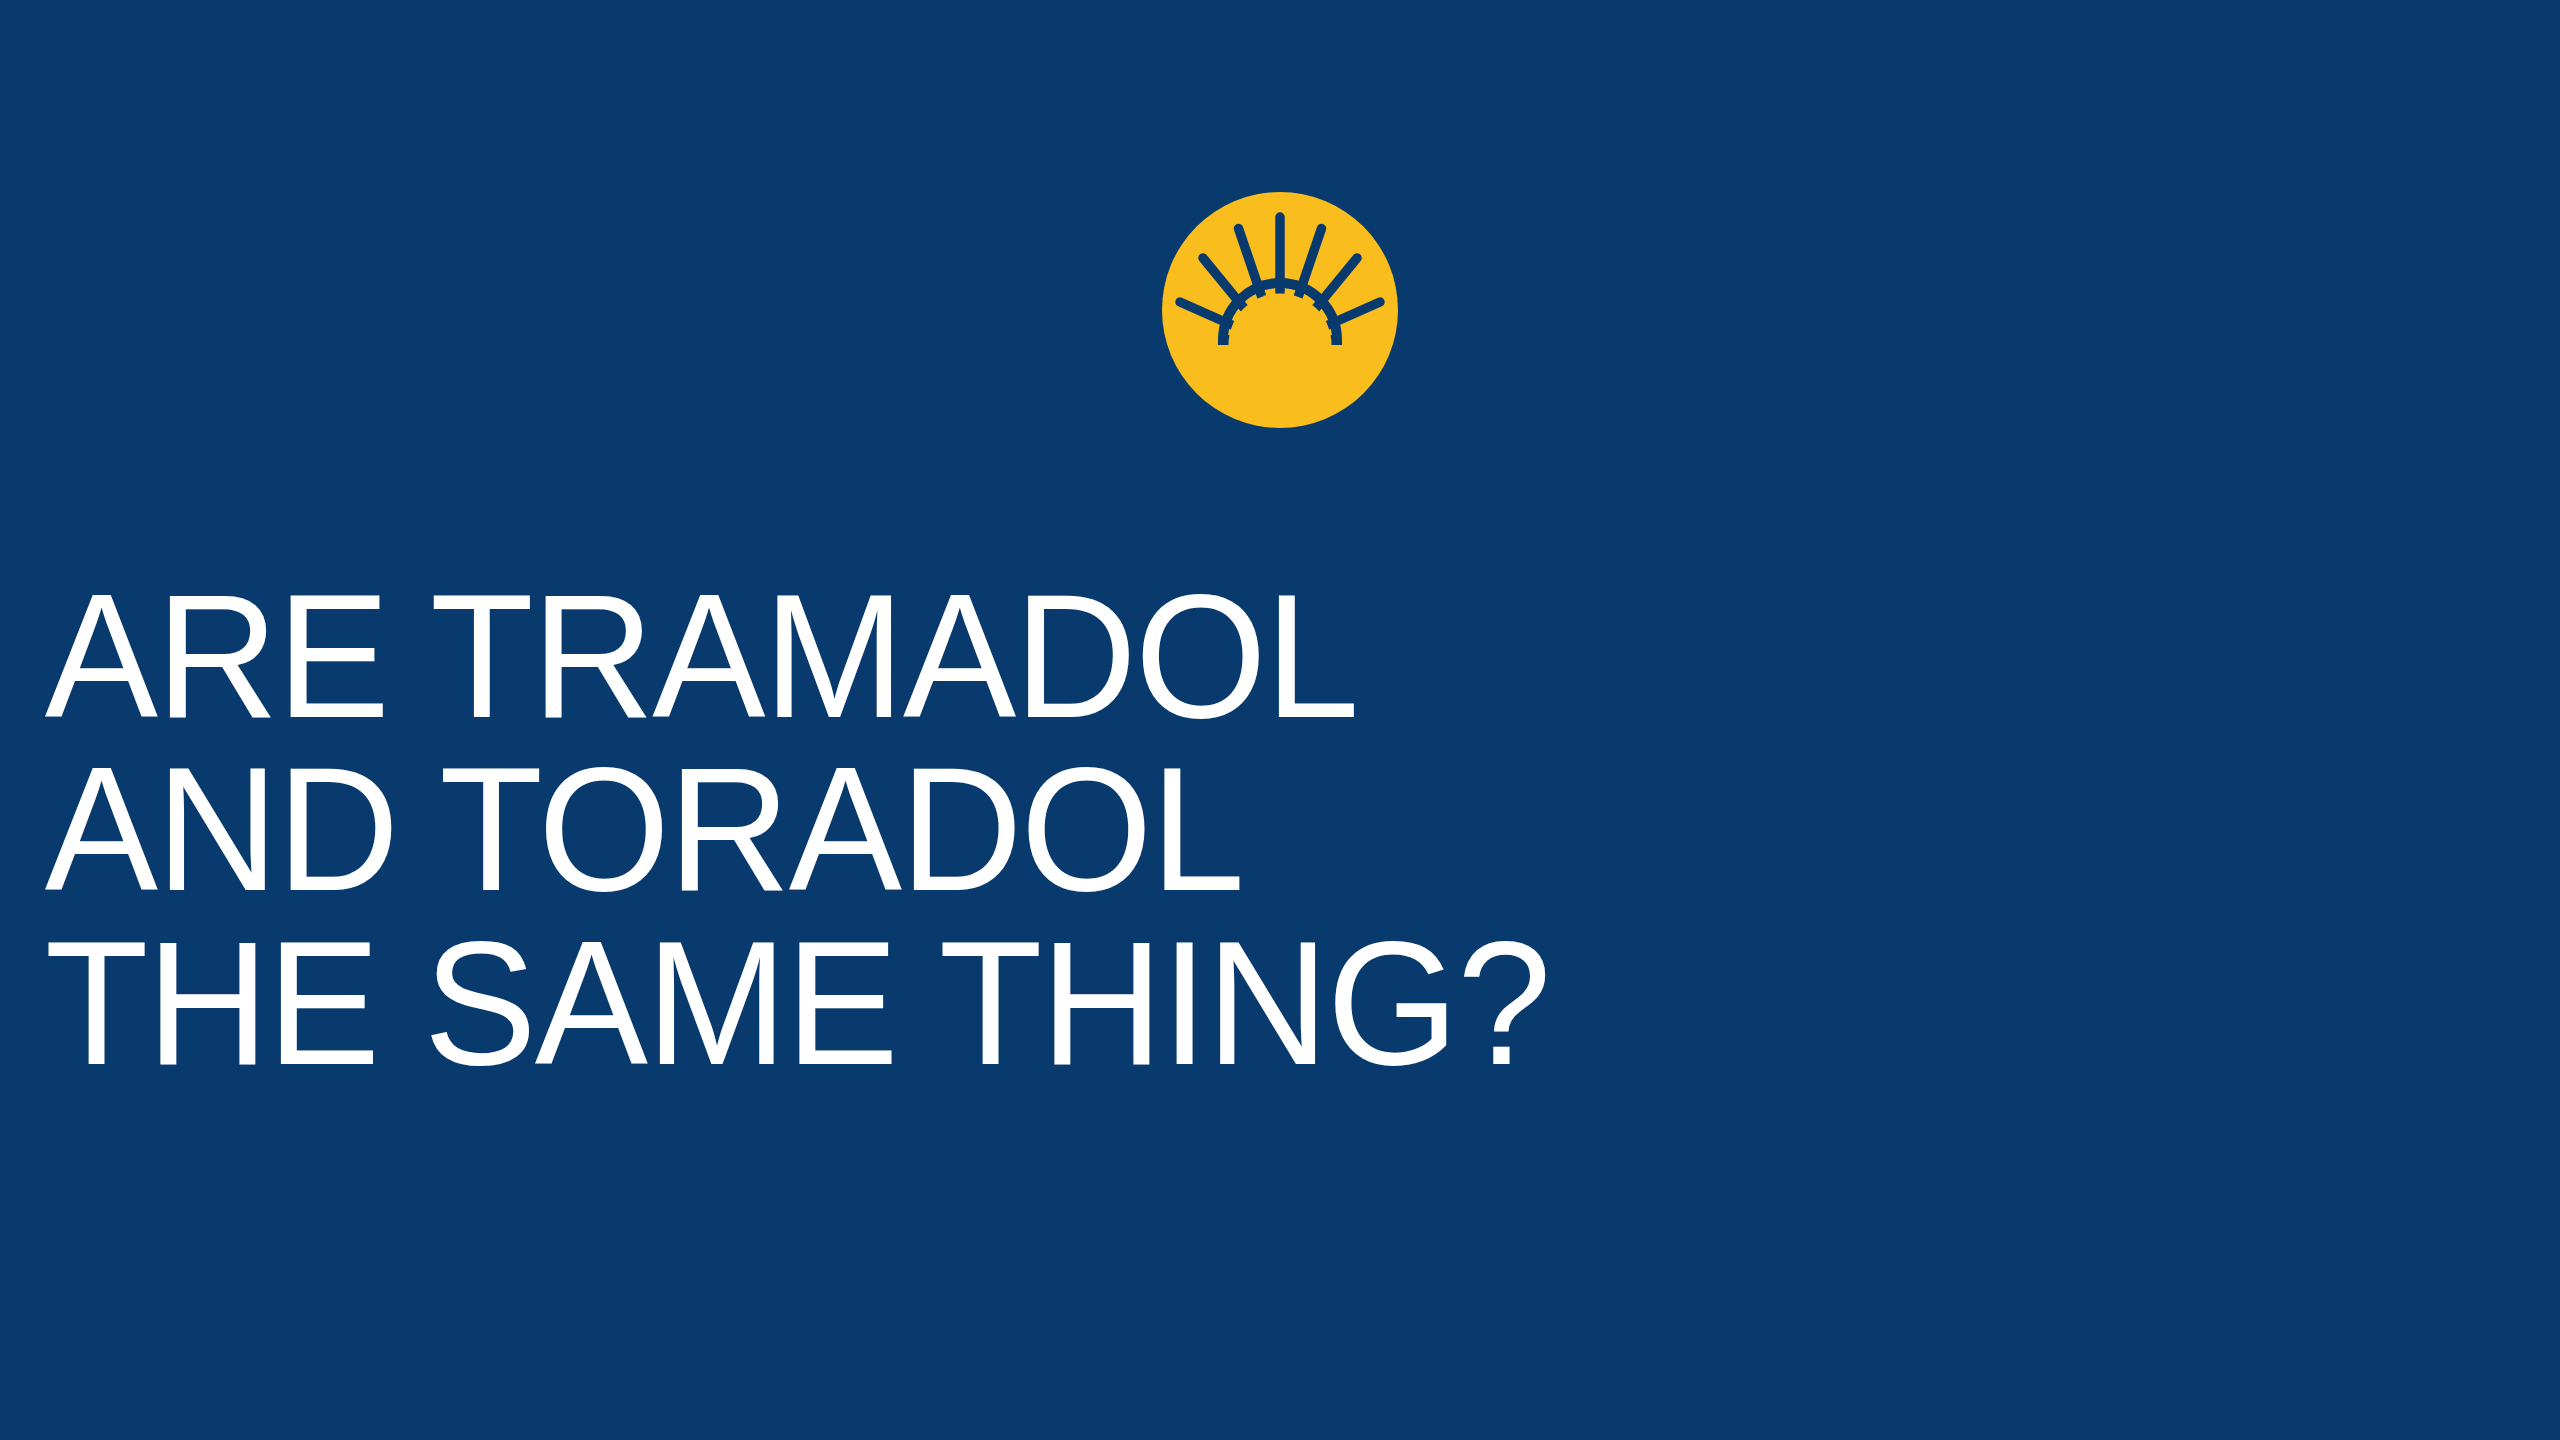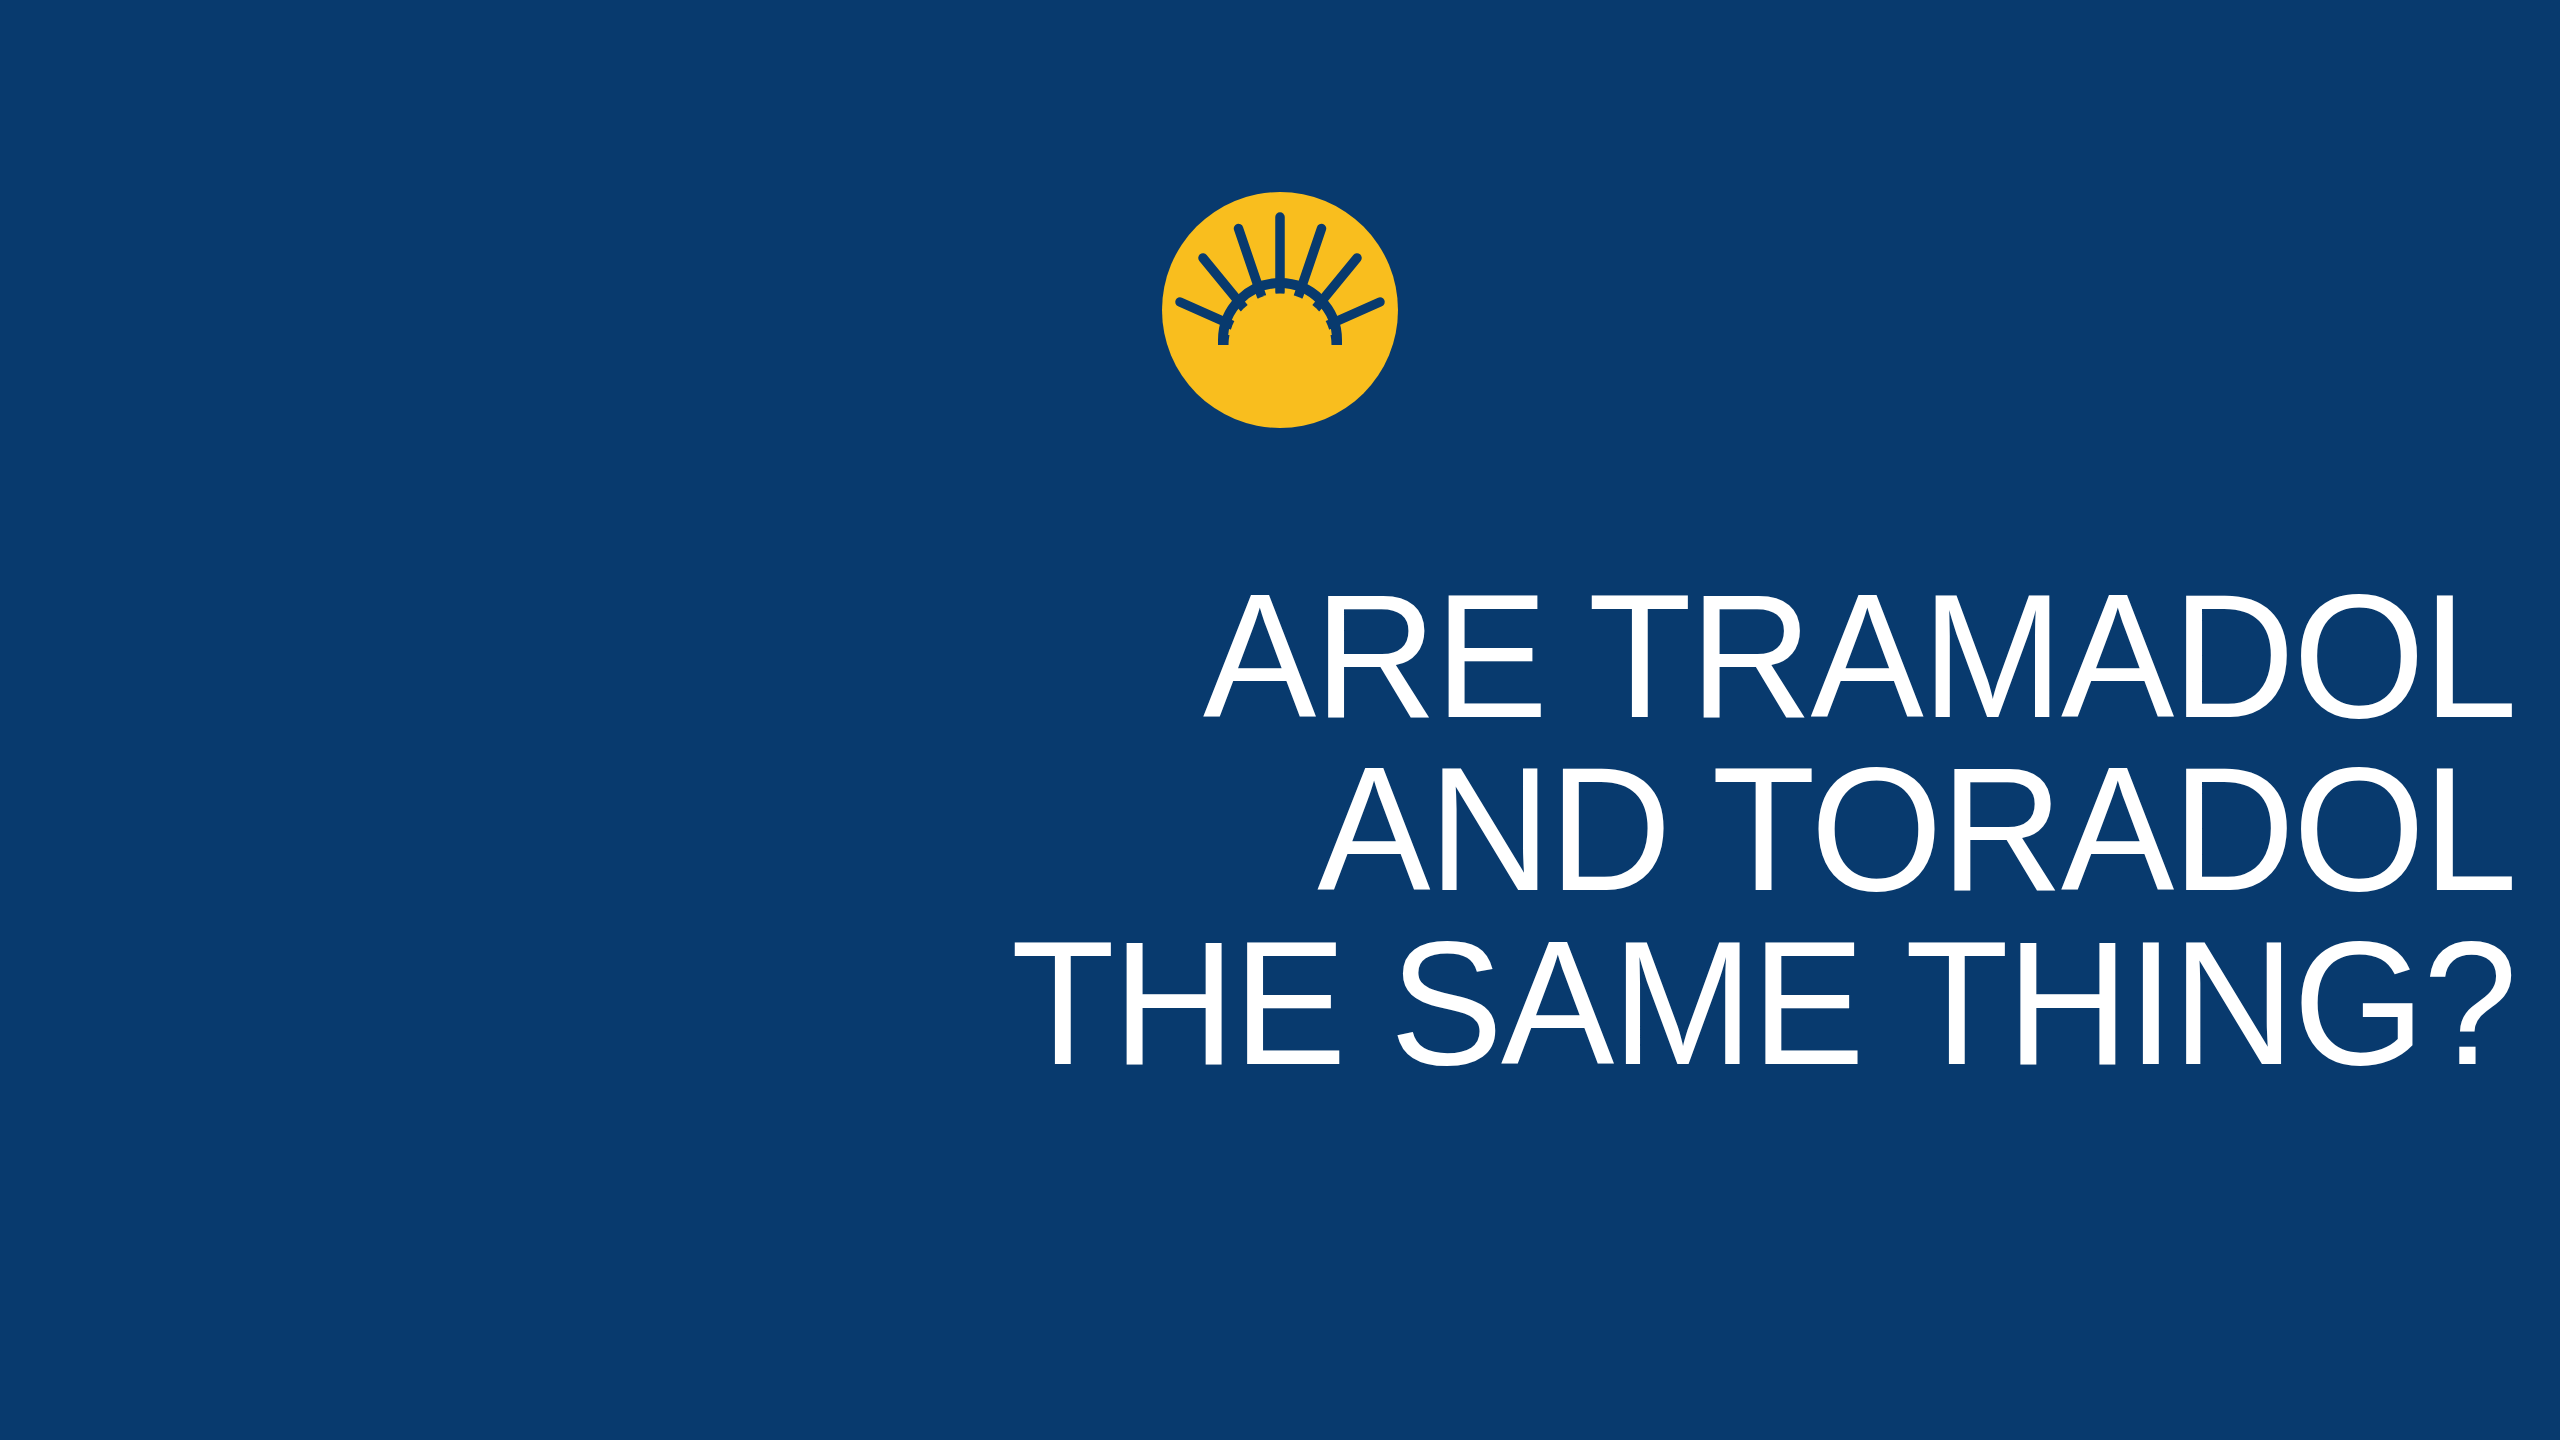--- a/index.html
+++ b/index.html
@@ -32,29 +32,28 @@
     height: 240px;
     display: block;
   }
 
   
   .headline {
     position: absolute;
     left: 0;
     right: 0;
     top: 452px;
-    text-align: right;
+    text-align: left;
     color: #ffffff;
     font-size: 176px;
     line-height: 0.985;
     font-weight: 300;
     letter-spacing: -0.012em;
     text-transform: uppercase;
     white-space: nowrap;
-    padding-left: 15px;
     -webkit-font-smoothing: antialiased;
   }
   .headline .line {
     display: block;
     transform: scaleX(0.965);
     transform-origin: center center;
   }
 </style>
 </head>
 <body>

